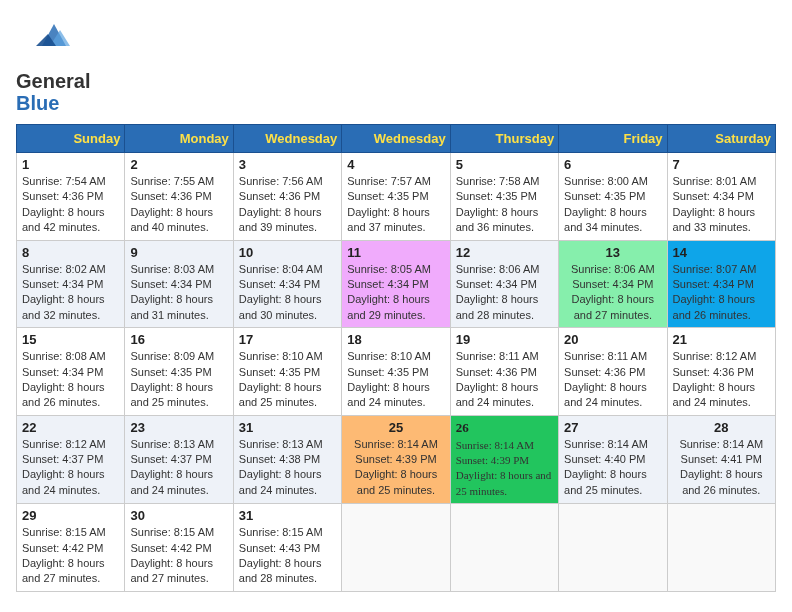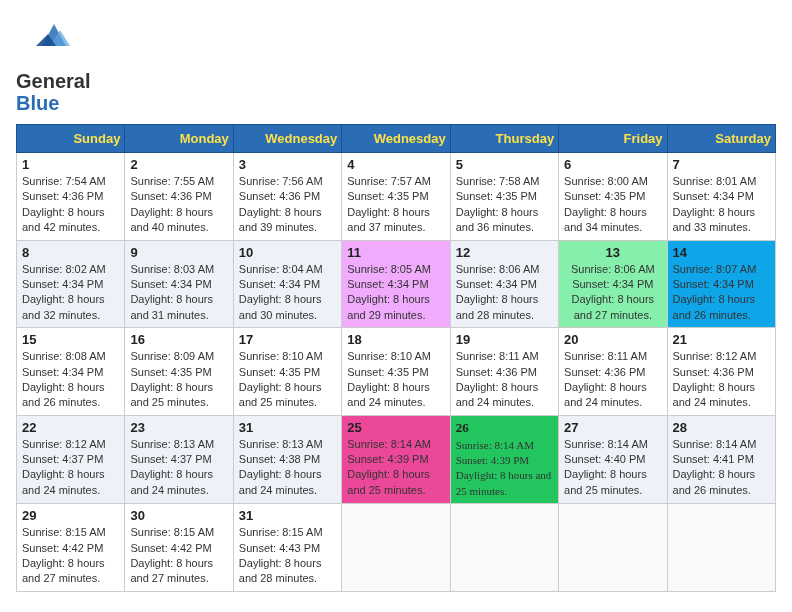--- a/index.html
+++ b/index.html
@@ -305,21 +305,21 @@
         </div>
       </td>
         <td style="background: rgb(238, 242, 248);">
         <span class="day-number">31</span>
         <div class="day-info">
           Sunrise: 8:13 AM<br>
           Sunset: 4:38 PM<br>
           Daylight: 8 hours and 24 minutes.
         </div>
       </td>
-        <td style="background: #ec4899;">
+        <td style="background: #fdba74; text-align: center;">
         <span class="day-number">25</span>
         <div class="day-info">
           Sunrise: 8:14 AM<br>
           Sunset: 4:39 PM<br>
           Daylight: 8 hours and 25 minutes.
         </div>
       </td>
         <td style="background: #22c55e; font-family: Liberation Serif, serif;">
         <span class="day-number">26</span>
         <div class="day-info">
@@ -329,21 +329,21 @@
         </div>
       </td>
         <td style="background: rgb(238, 242, 248);">
         <span class="day-number">27</span>
         <div class="day-info">
           Sunrise: 8:14 AM<br>
           Sunset: 4:40 PM<br>
           Daylight: 8 hours and 25 minutes.
         </div>
       </td>
-        <td style="background: rgb(238, 242, 248);">
+        <td style="background: rgb(238, 242, 248); text-align: center;">
         <span class="day-number">28</span>
         <div class="day-info">
           Sunrise: 8:14 AM<br>
           Sunset: 4:41 PM<br>
           Daylight: 8 hours and 26 minutes.
         </div>
       </td>
       </tr>
       <tr>
         <td>

